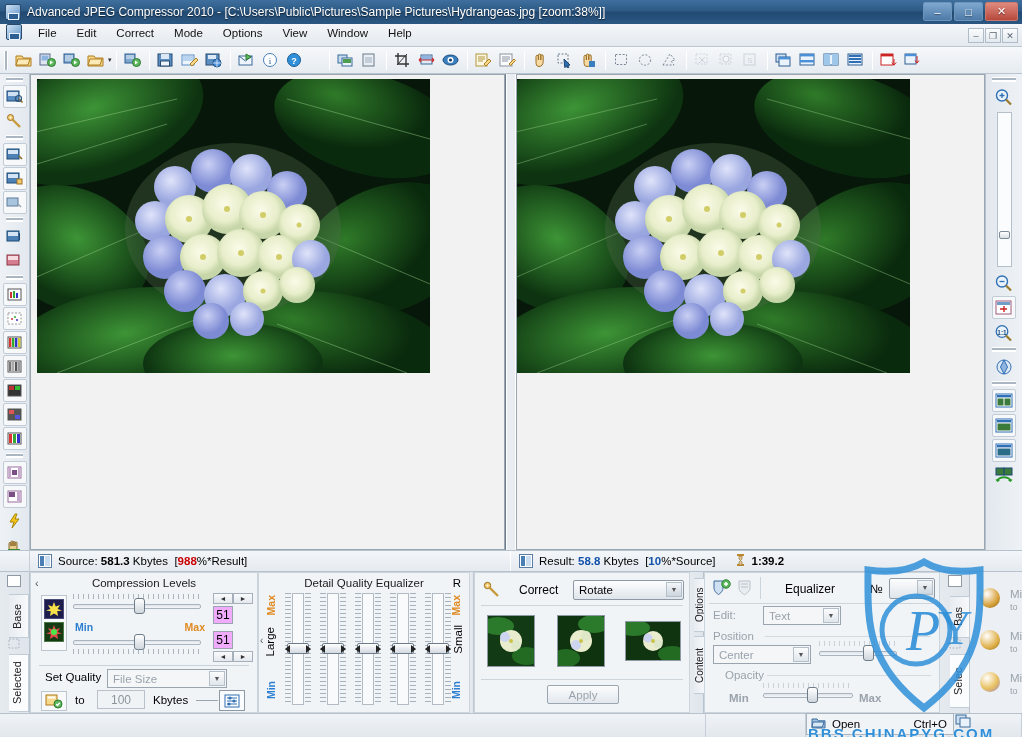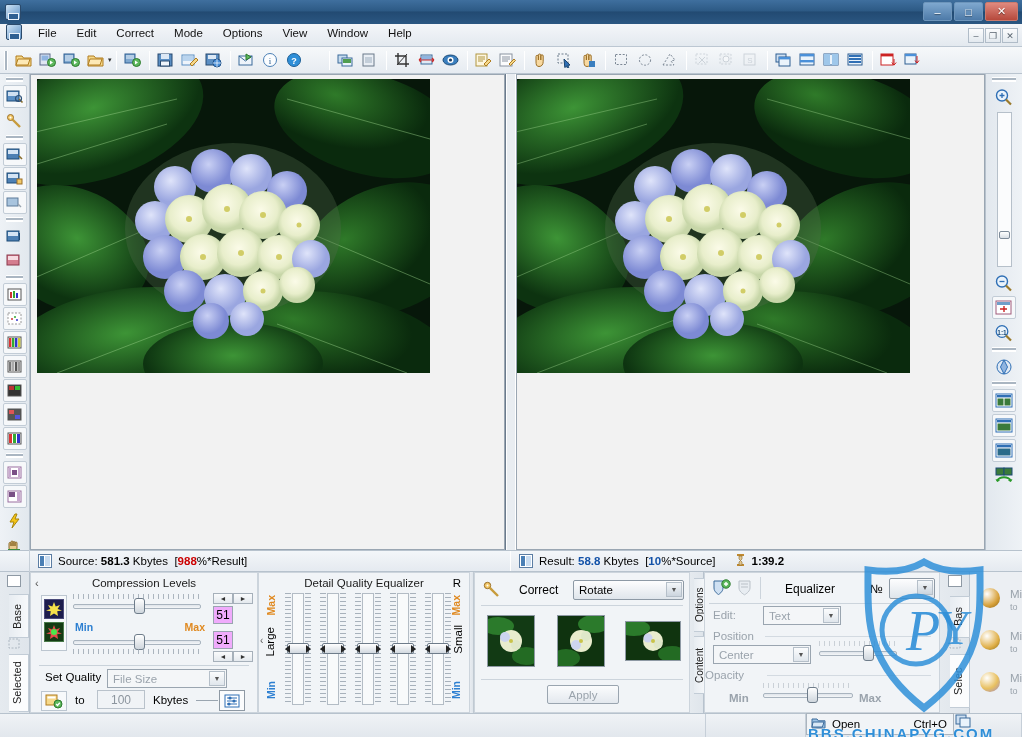--- a/index.html
+++ b/index.html
@@ -157,20 +157,21 @@
   .bbs { position:absolute; left:808px; top:725px; font-size:15px; font-weight:bold;
      color:#2f8fd8; letter-spacing:2px; text-shadow:0 0 2px #fff; }
 </style>
 </head>
 <body>
 
 <div id="app">
 
   <div class="titlebar">
     <div class="tb-icon"></div>
+    <div class="tb-text">Advanced JPEG Compressor 2010 - [C:\Users\Public\Pictures\Sample Pictures\Hydrangeas.jpg  [zoom:38%]]</div>
     <div class="winbtns">
       <div class="winbtn">–</div>
       <div class="winbtn">□</div>
       <div class="winbtn close">✕</div>
     </div>
   </div>
 
   <div class="menubar">
     <div class="menu-appicon"></div>
     <div class="menuitem">File</div>
@@ -1063,21 +1064,21 @@
         <span class="arrow">▼</span>
       </div>
       <div style="position:absolute;left:114px;top:68px;width:78px;">
         <div class="ticks" style="opacity:.45"></div>
         <div class="hslider">
           <div class="htrack"></div>
           <div class="hthumb" style="left:44px;"></div>
         </div>
       </div>
 
-      <div class="lbl-dis" style="position:absolute;left:0;top:96px;">Opacity</div>
+      <div class="lbl-dis" style="position:absolute;left:20px;top:96px;">Opacity</div>
       <div style="position:absolute;left:62px;top:102px;right:8px;height:1px;background:#d3dae1;"></div>
       <div class="lbl-dis minmax" style="position:absolute;left:24px;top:119px;">Min</div>
       <div style="position:absolute;left:58px;top:110px;width:90px;">
         <div class="ticks" style="opacity:.45"></div>
         <div class="hslider">
           <div class="htrack"></div>
           <div class="hthumb" style="left:44px;"></div>
         </div>
       </div>
       <div class="lbl-dis minmax" style="position:absolute;left:154px;top:119px;">Max</div>

